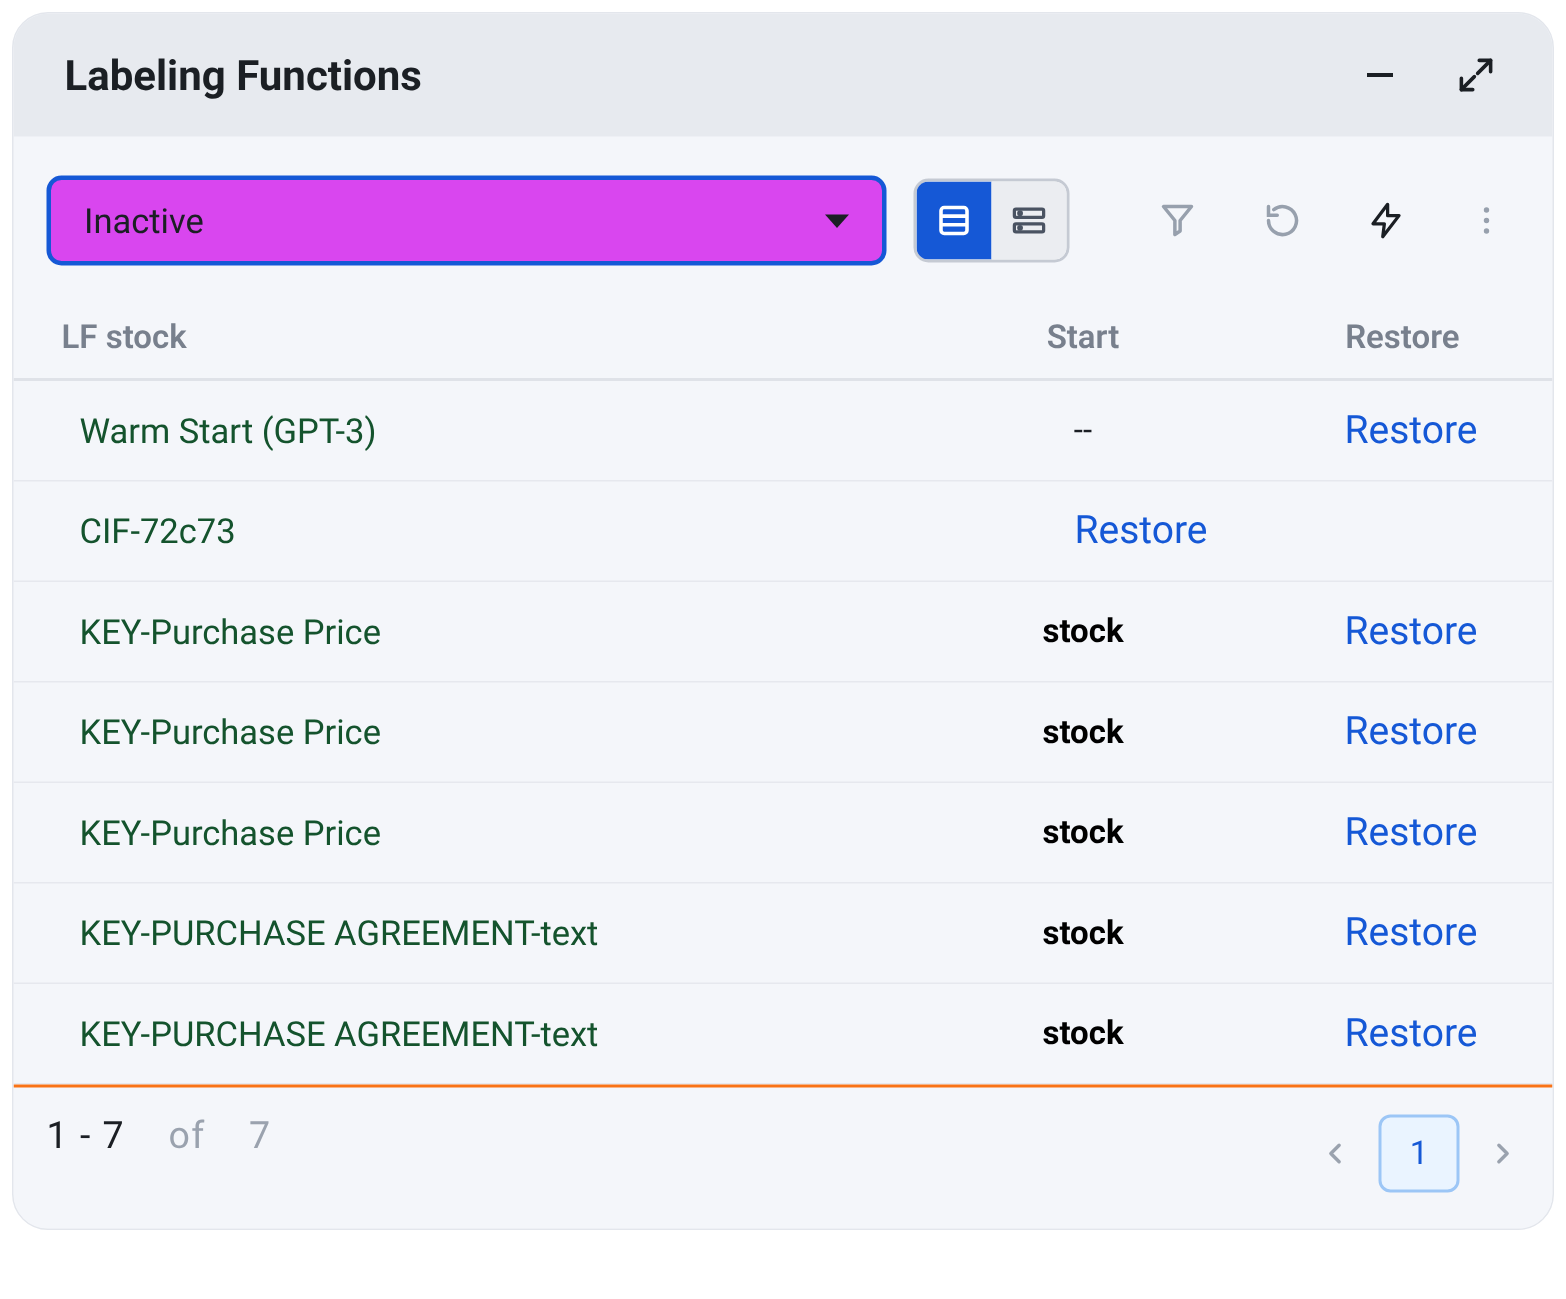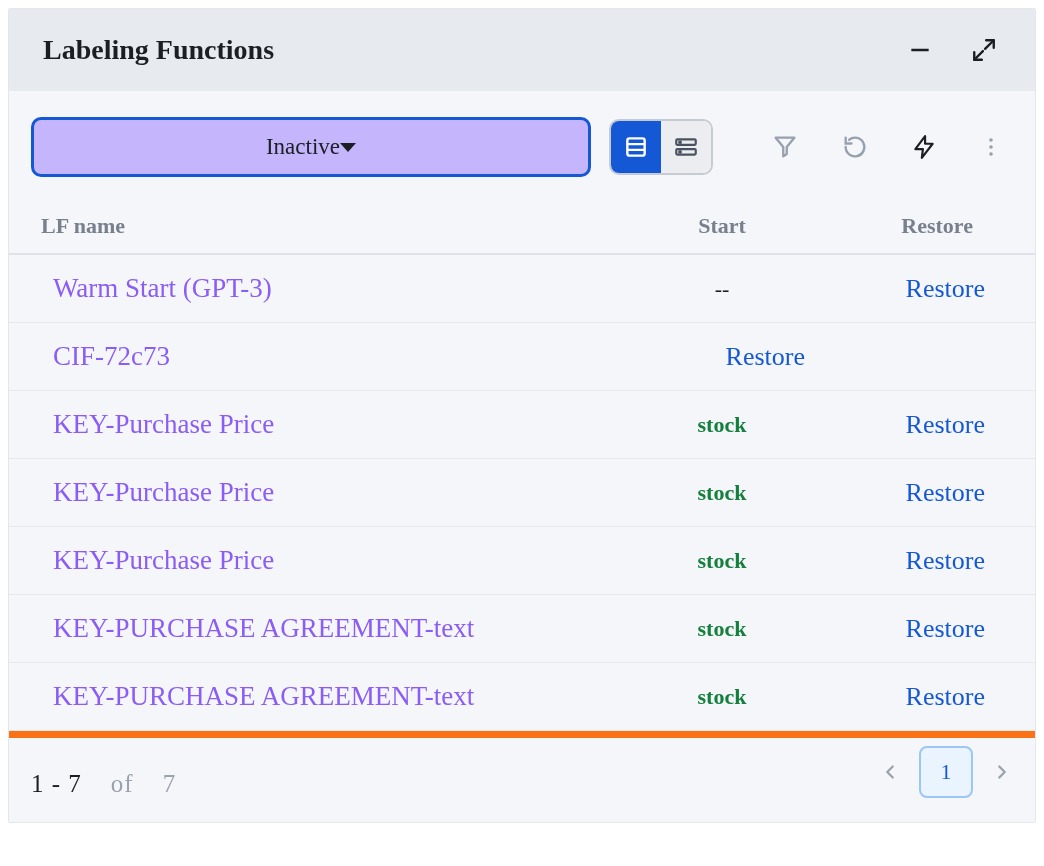--- a/index.html
+++ b/index.html
@@ -7,23 +7,22 @@
     margin: 0;
     padding: 0;
     background: #ffffff;
     font-family: -apple-system, BlinkMacSystemFont, "Segoe UI", Roboto, "Helvetica Neue", Arial, sans-serif;
   }
   .panel {
     width: 1028px;
     margin: 8px;
     background: #f4f6fa;
     border: 1px solid #e3e6ec;
-    border-radius: 2px;
+    border-radius: 24px;
     overflow: hidden;
-    font-family: Liberation Serif, serif;
   }
   .panel-header {
     display: flex;
     align-items: center;
     justify-content: space-between;
     background: #e7eaef;
     padding: 24px 34px;
   }
   .panel-title {
     font-size: 28px;
@@ -49,26 +48,26 @@
   .toolbar {
     display: flex;
     align-items: center;
     gap: 18px;
     padding: 26px 18px 26px 22px;
   }
   .dropdown {
     flex: 0 0 auto;
     width: 560px;
     height: 60px;
-    background: #c4b5fd;
+    background: #d946ef;
     border: 3px solid #1558d6;
     border-radius: 10px;
     display: flex;
     align-items: center;
-    justify-content: center;
+    justify-content: space-between;
     padding: 0 22px;
     cursor: pointer;
   }
   .dropdown-label {
     font-size: 23px;
     color: #1b1f24;
   }
   .dropdown-caret {
     width: 0; height: 0;
     border-left: 8px solid transparent;
@@ -122,46 +121,46 @@
     font-weight: 600;
     color: #78808d;
   }
   .th.center { text-align: center; }
   .th.right { text-align: right; padding-right: 44px; }
   .trow {
     padding: 18px 18px 18px 44px;
     border-bottom: 1px solid #e6e8ee;
   }
   .td-name {
-    font-size: 27px;
-    color: #8b5cf6;
+    font-size: 23px;
+    color: #14532d;
   }
   .td-label {
     font-size: 22px;
     font-weight: 700;
     text-align: center;
   }
   .label-dash { color: #1b1f24; font-weight: 400; }
   .label-employment { color: #b33b2a; }
-  .label-stock { color: #15803d; }
+  .label-stock { color: #000000; }
   .td-action {
     text-align: right;
     padding-right: 32px;
   }
   .action-link {
     font-size: 26px;
     color: #1558d6;
     cursor: pointer;
   }
   .footer {
     display: flex;
-    align-items: flex-end;
+    align-items: flex-start;
     justify-content: space-between;
-    padding: 8px 22px 24px 22px;
-    border-top: 7px solid #f97316;
+    padding: 18px 22px 24px 22px;
+    border-top: 2px solid #f97316;
     background:#f4f6fa;
   }
   .range {
     font-size: 25px;
     color: #1b1f24;
     letter-spacing: 1px;
   }
   .range .of {
     color: #9aa2ae;
   }
@@ -261,21 +260,21 @@
           <circle cx="12" cy="5" r="1.8"></circle>
             <circle cx="12" cy="12" r="1.8"></circle>
             <circle cx="12" cy="19" r="1.8"></circle>
         </svg>
       </button>
     </div>
   </div>
 
   <div class="table">
     <div class="thead-row">
-      <div class="th">LF name</div>
+      <div class="th">LF stock</div>
       <div class="th center">Start</div>
       <div class="th right">Restore</div>
     </div>
     <div id="tbody">
         <div class="trow">
           <div class="td-name">Warm Start (GPT-3)</div>
           <div class="td-label label-dash">--</div>
           <div class="td-action"><span class="action-link">Restore</span></div>
         </div>
         <div class="trow">

